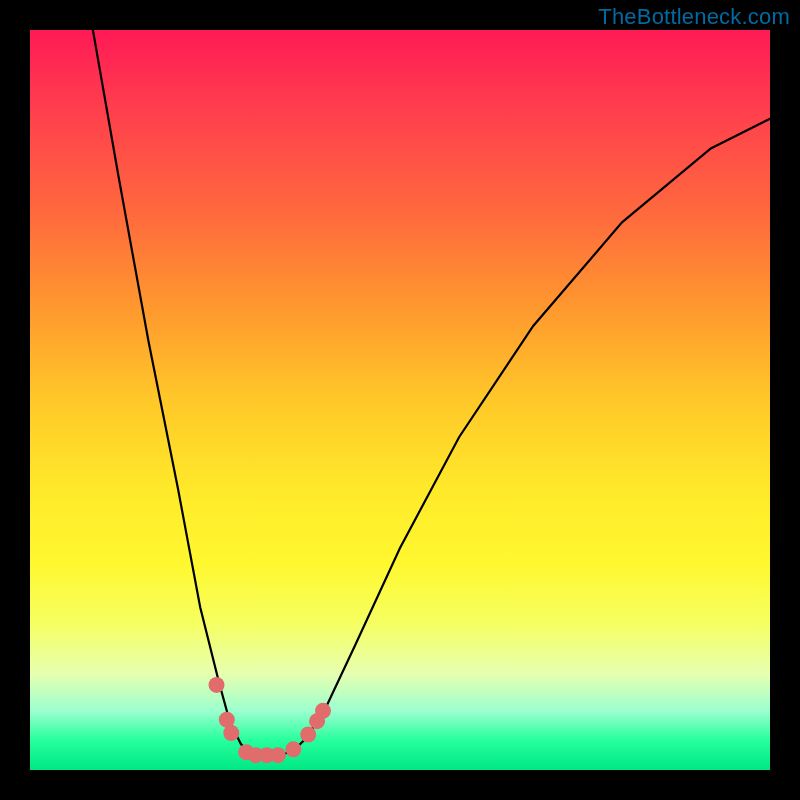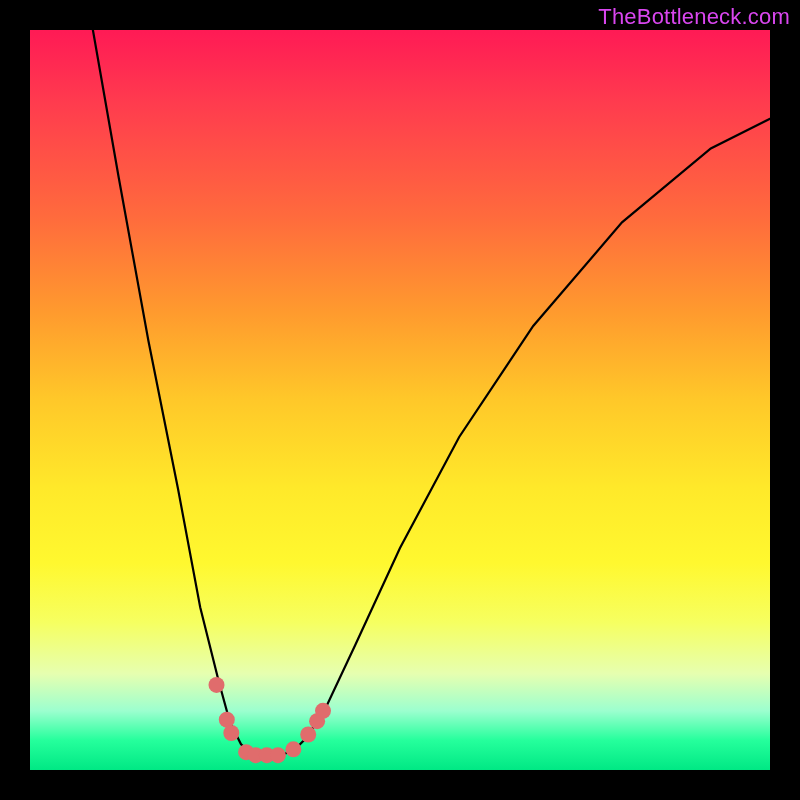--- a/index.html
+++ b/index.html
@@ -39,21 +39,21 @@
       #e6ffb0 87%,
       #9cffcf 92%,
       #25ff9c 96%,
       #00e884 100%
     );
   }
   .watermark {
     position: absolute;
     top: 4px;
     right: 10px;
-    color: #d946ef;
+    color: #0369a1;
     font-size: 22px;
     letter-spacing: 0.2px;
     user-select: none;
   }
   svg.curve {
     position: absolute;
     left: 0;
     top: 0;
     width: 740px;
     height: 740px;

